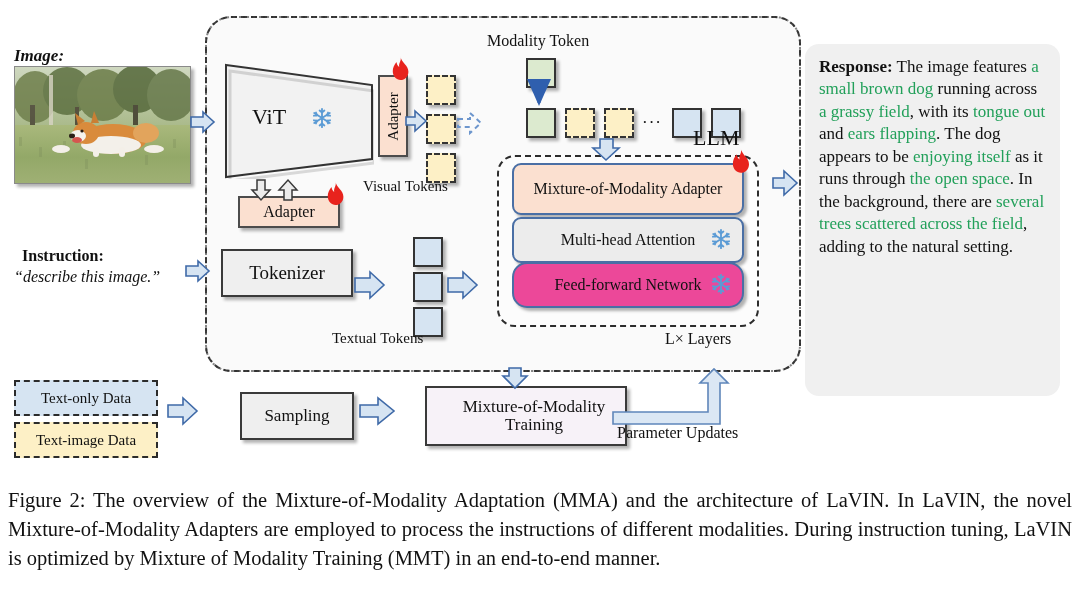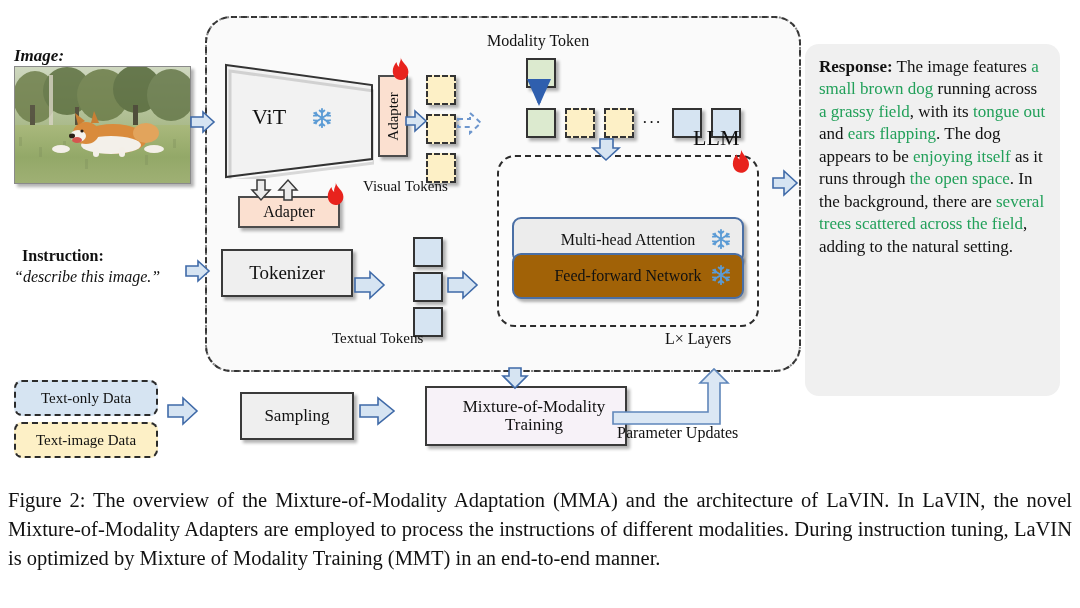--- a/index.html
+++ b/index.html
@@ -70,31 +70,31 @@
      border:2px dashed #2c2c2c;border-radius:18px;background:#fcfcfc;}
   #llm-label{left:693px;top:125px;font-size:22px;}
   #layers-label{left:665px;top:330px;font-size:16px;}
 
   .llm-row{position:absolute;left:512px;width:228px;height:42px;
      border:2px solid #4a6fa5;border-radius:9px;
      display:flex;align-items:center;justify-content:center;text-align:center;
      font-size:16px;line-height:1.02;}
   #mma-row{top:163px;background:#fbe0d0;height:48px;}
   #mha-row{top:217px;background:#ececec;}
-  #ffn-row{top:253px;background:#a16207;}
+  #ffn-row{top:262px;background:#ec4899;border-radius:15px;}
 
   
   #response-box{left:805px;top:44px;width:255px;height:352px;
      background:#f0f0f0;border-radius:14px;padding:12px 14px;
      box-sizing:border-box;font-size:17px;line-height:1.32;}
   #response-box b{font-weight:bold;}
   .g{color:#22a05a;}
 
   
-  .data-chip{width:140px;height:32px;border:2px dashed #2b2b2b;border-radius:8px;
+  .data-chip{width:140px;height:32px;border:2px dashed #2b2b2b;border-radius:0;
      font-size:15px;}
   #text-only-data{left:14px;top:380px;background:#d6e4f2;}
   #text-image-data{left:14px;top:422px;background:#fdf0c6;}
 
   #sampling{left:240px;top:392px;width:110px;height:44px;
      background:#efefef;border:2px solid #3a3a3a;font-size:17px;}
   #mmt-box{left:425px;top:386px;width:182px;height:56px;
      background:#f7f2f8;border:2px solid #3a3a3a;font-size:17px;line-height:1.05;padding-left:16px;}
   #param-updates-label{left:617px;top:424px;font-size:16px;}
 
@@ -215,20 +215,23 @@
   <div class="abs tok tok-green shadow" style="left:526px;top:108px;"></div>
   <div class="abs tok tok-yellow shadow" style="left:565px;top:108px;"></div>
   <div class="abs tok tok-yellow shadow" style="left:604px;top:108px;"></div>
   <div class="abs" style="left:642px;top:113px;font-size:17px;letter-spacing:1px;">···</div>
   <div class="abs tok tok-blue shadow" style="left:672px;top:108px;"></div>
   <div class="abs tok tok-blue shadow" style="left:711px;top:108px;"></div>
 
   <div class="abs" id="llm-box"></div>
   <div class="abs" id="llm-label">LLM</div>
 
+  <div class="abs llm-row shadow" id="mma-row">
+    <span>Mixture-of-Modality Adapter</span>
+  </div>
   <div class="abs llm-row shadow" id="mha-row">
     <span>Multi-head Attention</span>
     <span class="abs" style="left:196px;top:9px;">
       <svg width="22" height="22" viewBox="0 0 24 24" fill="none" stroke="#5b9bd5" stroke-width="2" stroke-linecap="round">
         <path d="M12 2v20M3.5 6.5l17 11M20.5 6.5l-17 11"></path>
         <path d="M12 6l-2.6-2.2M12 6l2.6-2.2M12 18l-2.6 2.2M12 18l2.6 2.2"></path>
         <path d="M6.6 9.2l-3.4.3M6.6 9.2L5.4 6M17.4 14.8l3.4-.3M17.4 14.8l1.2 3.2"></path>
         <path d="M6.6 14.8l-3.4-.3M6.6 14.8L5.4 18M17.4 9.2l3.4.3M17.4 9.2L18.6 6"></path>
       </svg>
     </span>

